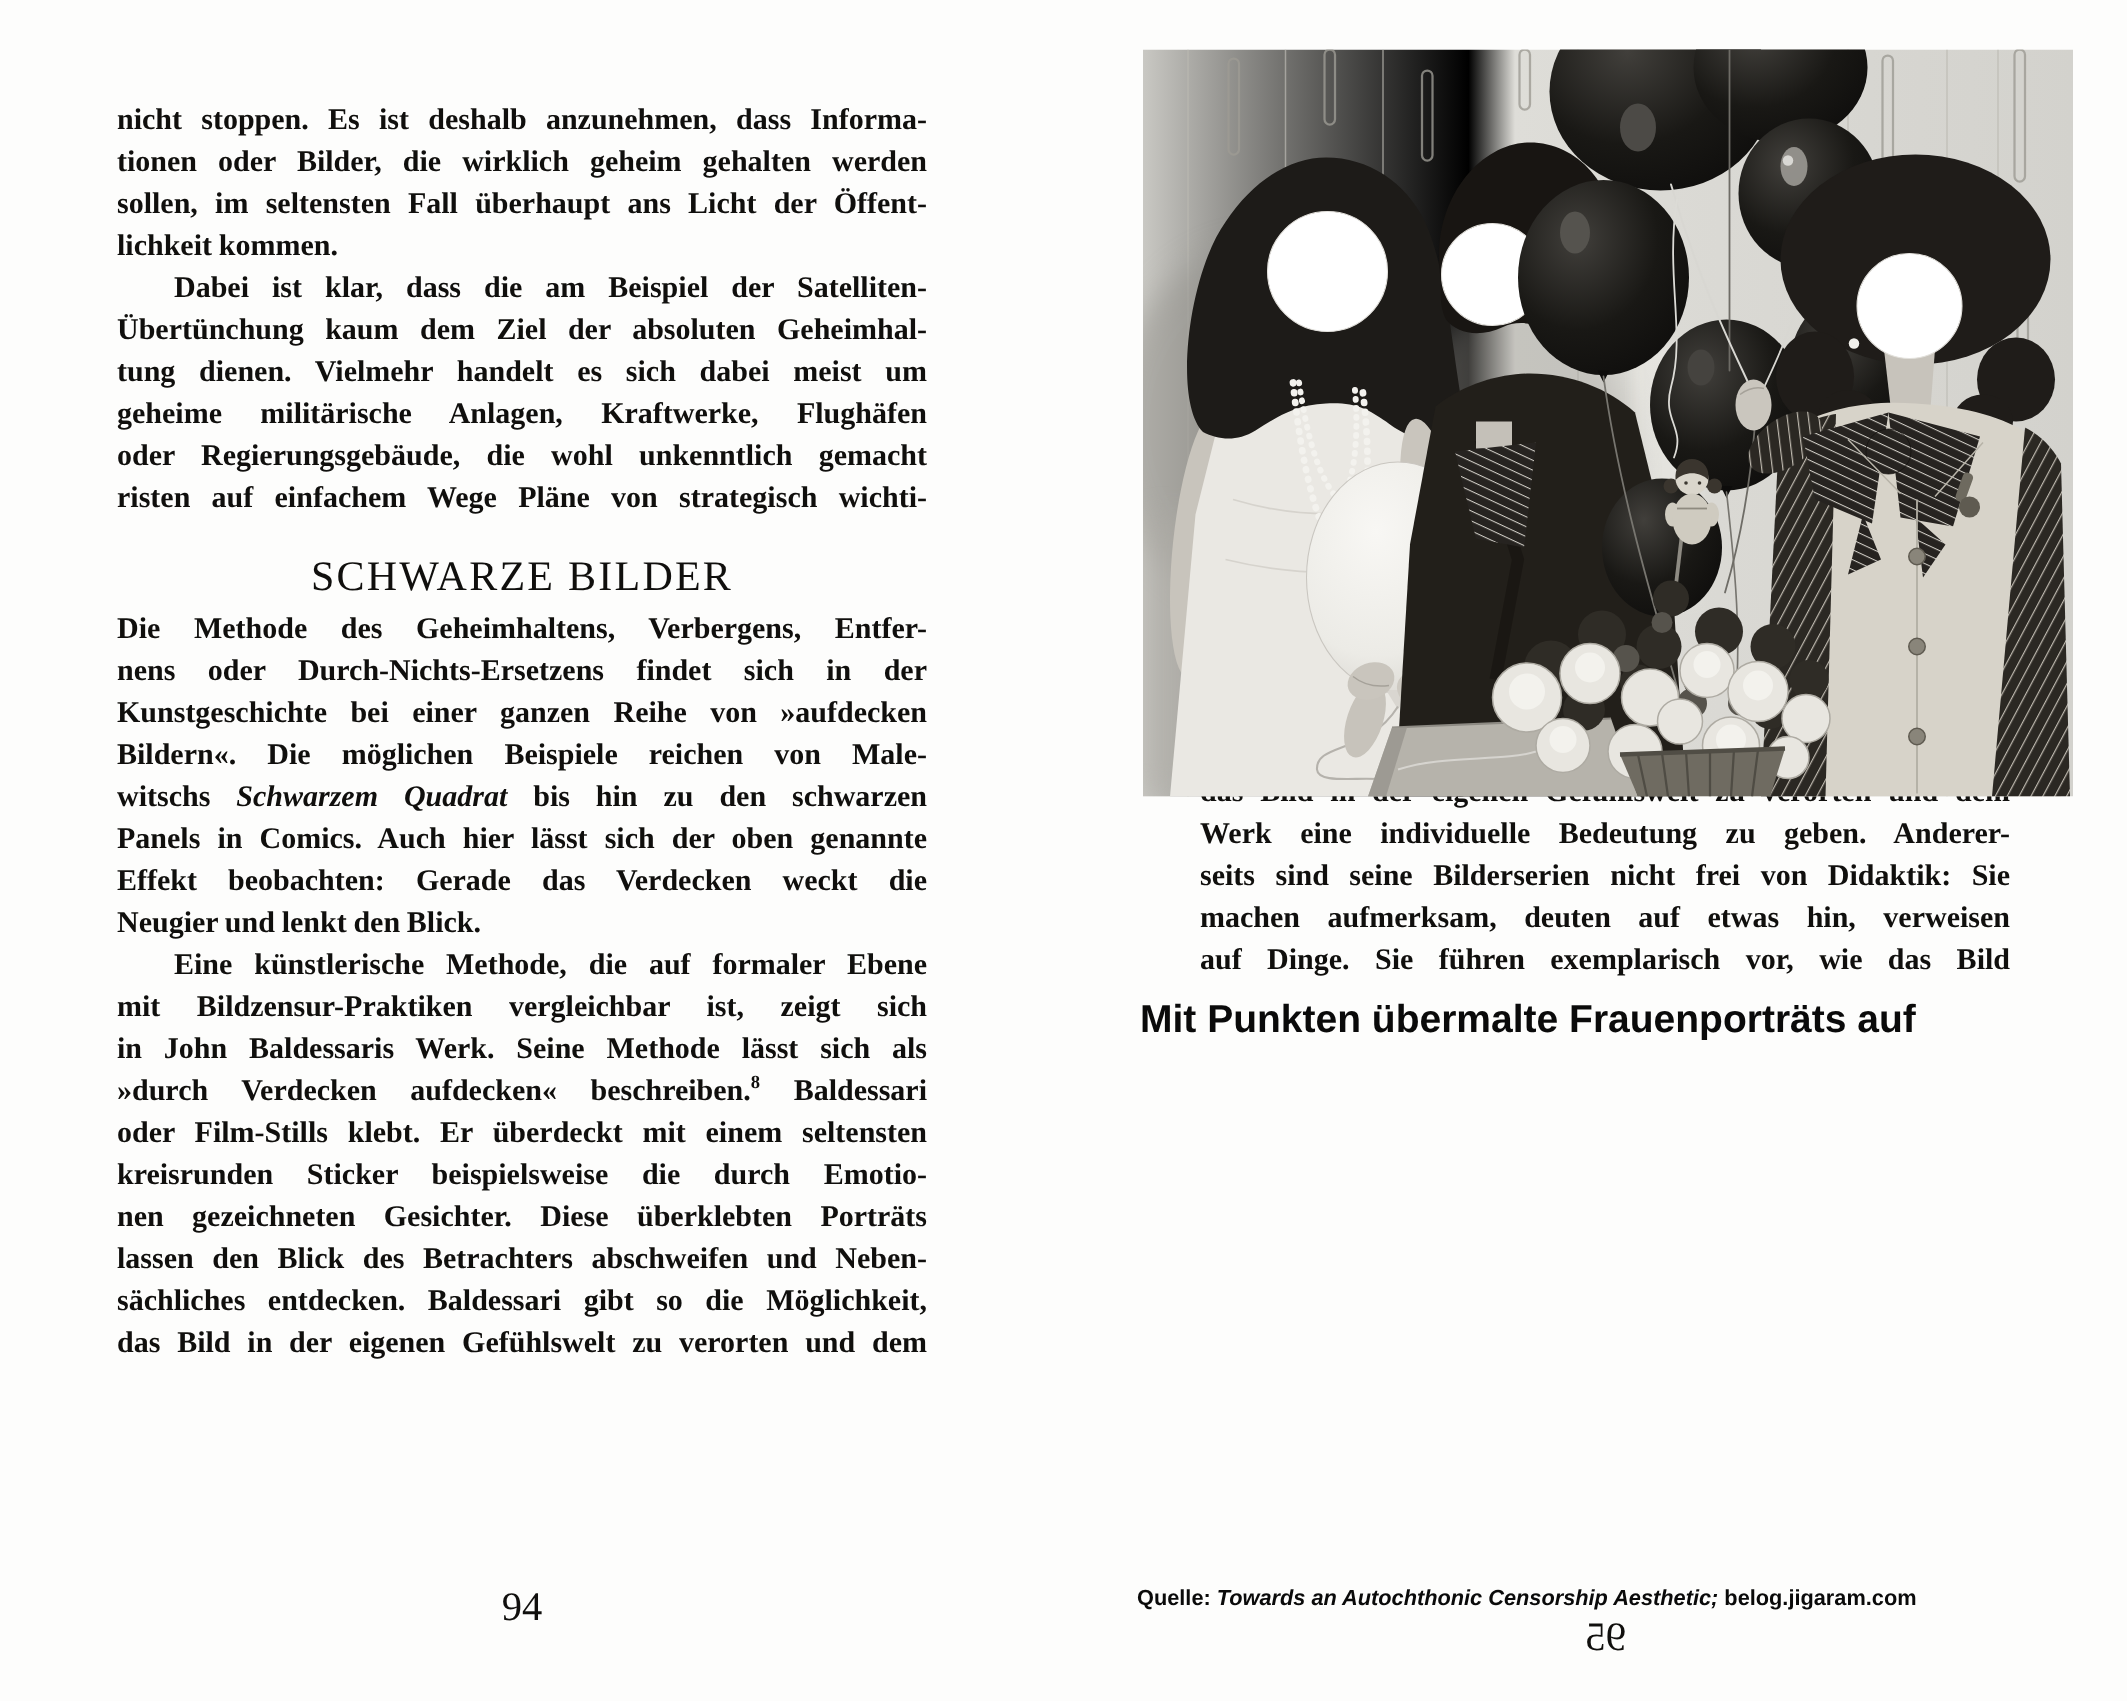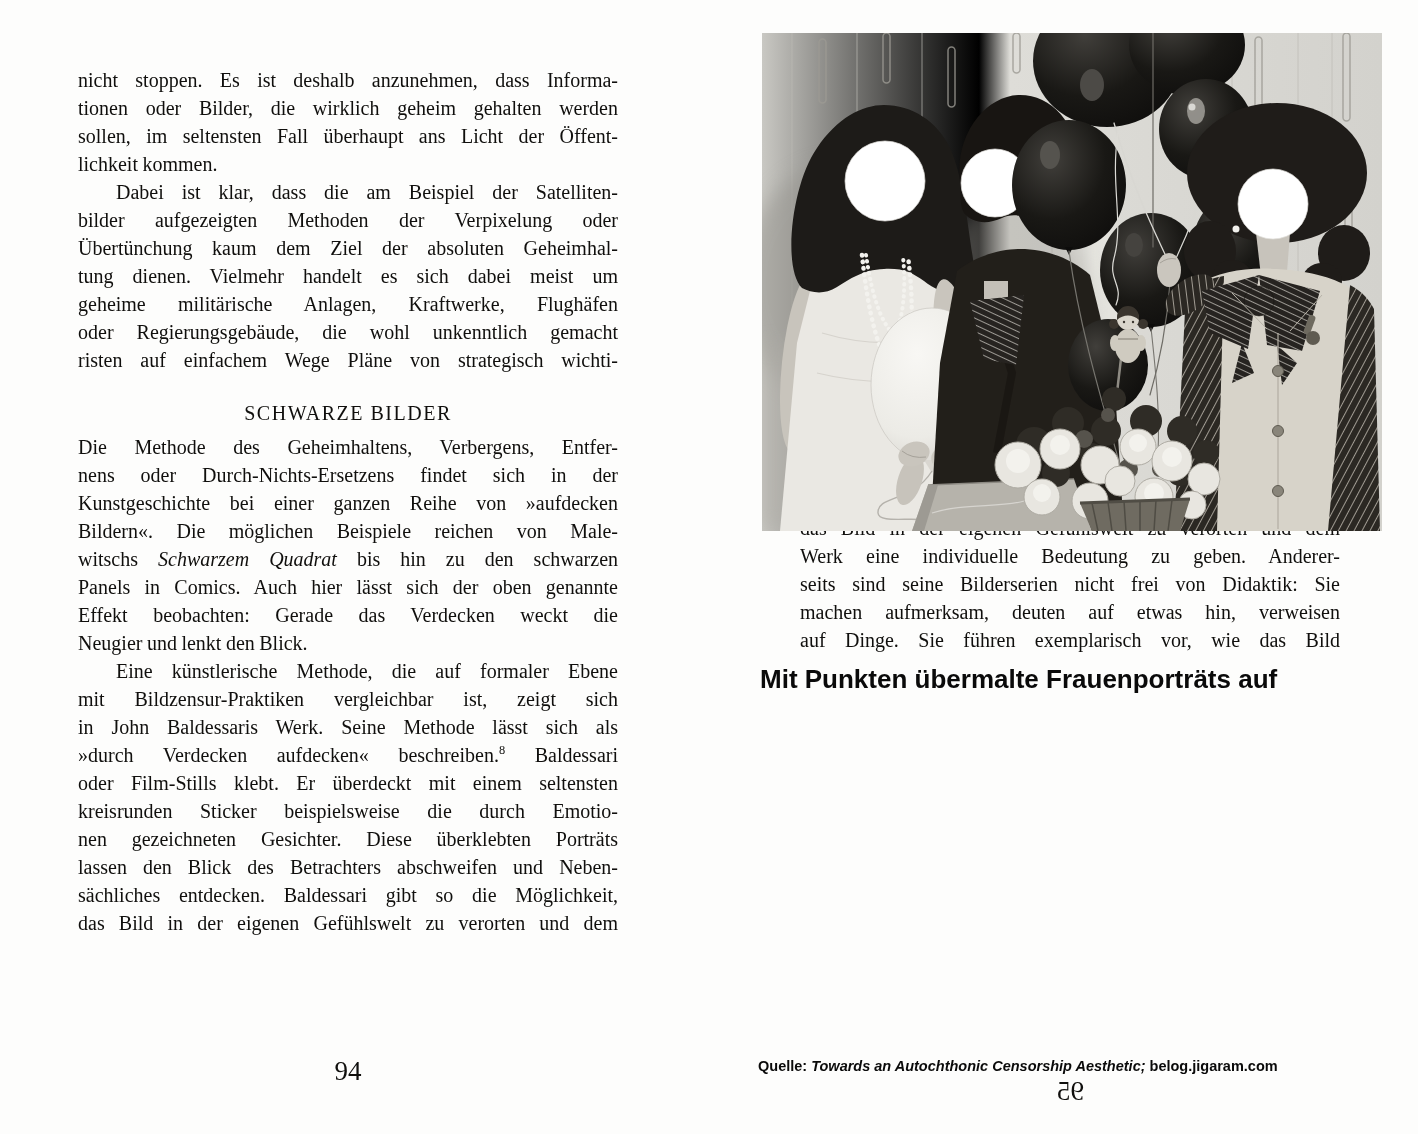--- a/index.html
+++ b/index.html
@@ -1,26 +1,26 @@
 <!DOCTYPE html>
 <html><head>
 <meta charset="utf-8">
 <style>
   html,body{margin:0;padding:0;background:#ffffff;}
   .spread{position:relative;width:1418px;height:1134px;background:#fdfdfc;
     font-family:"Liberation Serif",serif;color:#100f0d;overflow:hidden;}
   .textcol{position:absolute;font-size:20px;line-height:28px;}
-  .line{text-align:justify;text-align-last:justify;height:28px;overflow:hidden;word-spacing:-0.5px;}
+  .line{text-align:justify;text-align-last:justify;height:28px;overflow:hidden;word-spacing:-0.5px;font-weight:bold;}
   .line.flush{text-align-last:left;}
   .line.indent{text-indent:38px;}
   .it{font-style:italic;}
   sup{font-size:0.62em;line-height:0;vertical-align:super;}
   .left-col{left:78px;top:66px;width:540px;}
   .heading{text-align:center;text-align-last:center;margin:25px 0 6px 0;
-    letter-spacing:1.5px;font-size:20px;height:28px;}
+    letter-spacing:1.5px;font-size:28px;height:28px;}
   .right-col{left:800px;top:514px;width:540px;z-index:1;}
   .photo{position:absolute;left:762px;top:33px;width:620px;height:498px;z-index:2;}
   .photo svg{display:block;width:100%;height:100%;}
   .caption{position:absolute;left:760px;top:654px;width:622px;height:78px;z-index:3;
     background:#fdfdfc;padding-top:9px;font-family:"Liberation Sans",sans-serif;
     font-weight:700;font-size:26px;line-height:33px;color:#0a0a0a;}
   .caption .line{text-align:left;text-align-last:left;height:33px;word-spacing:0;}
   .source{position:absolute;left:758px;top:1057px;width:620px;z-index:1;
     font-family:"Liberation Sans",sans-serif;font-weight:700;font-size:14.5px;
     line-height:18px;color:#0a0a0a;}
@@ -37,21 +37,20 @@
 
   <div class="textcol left-col">
     <div>
         <div class="line"><span>nicht stoppen. Es ist deshalb anzunehmen, dass Informa-</span></div>
         <div class="line"><span>tionen oder Bilder, die wirklich geheim gehalten werden</span></div>
         <div class="line"><span>sollen, im seltensten Fall überhaupt ans Licht der Öffent-</span></div>
         <div class="line flush"><span>lichkeit kommen.</span></div>
       </div>
     <div>
         <div class="line indent"><span>Dabei ist klar, dass die am Beispiel der Satelliten-</span></div>
-        <div class="line"><span>bilder aufgezeigten Methoden der Verpixelung oder</span></div>
         <div class="line"><span>Übertünchung kaum dem Ziel der absoluten Geheimhal-</span></div>
         <div class="line"><span>tung dienen. Vielmehr handelt es sich dabei meist um</span></div>
         <div class="line"><span>geheime militärische Anlagen, Kraftwerke, Flughäfen</span></div>
         <div class="line"><span>oder Regierungsgebäude, die wohl unkenntlich gemacht</span></div>
         <div class="line"><span>risten auf einfachem Wege Pläne von strategisch wichti-</span></div>
       </div>
     <div class="heading">SCHWARZE BILDER</div>
     <div>
         <div class="line"><span>Die Methode des Geheimhaltens, Verbergens, Entfer-</span></div>
         <div class="line"><span>nens oder Durch-Nichts-Ersetzens findet sich in der</span></div>

